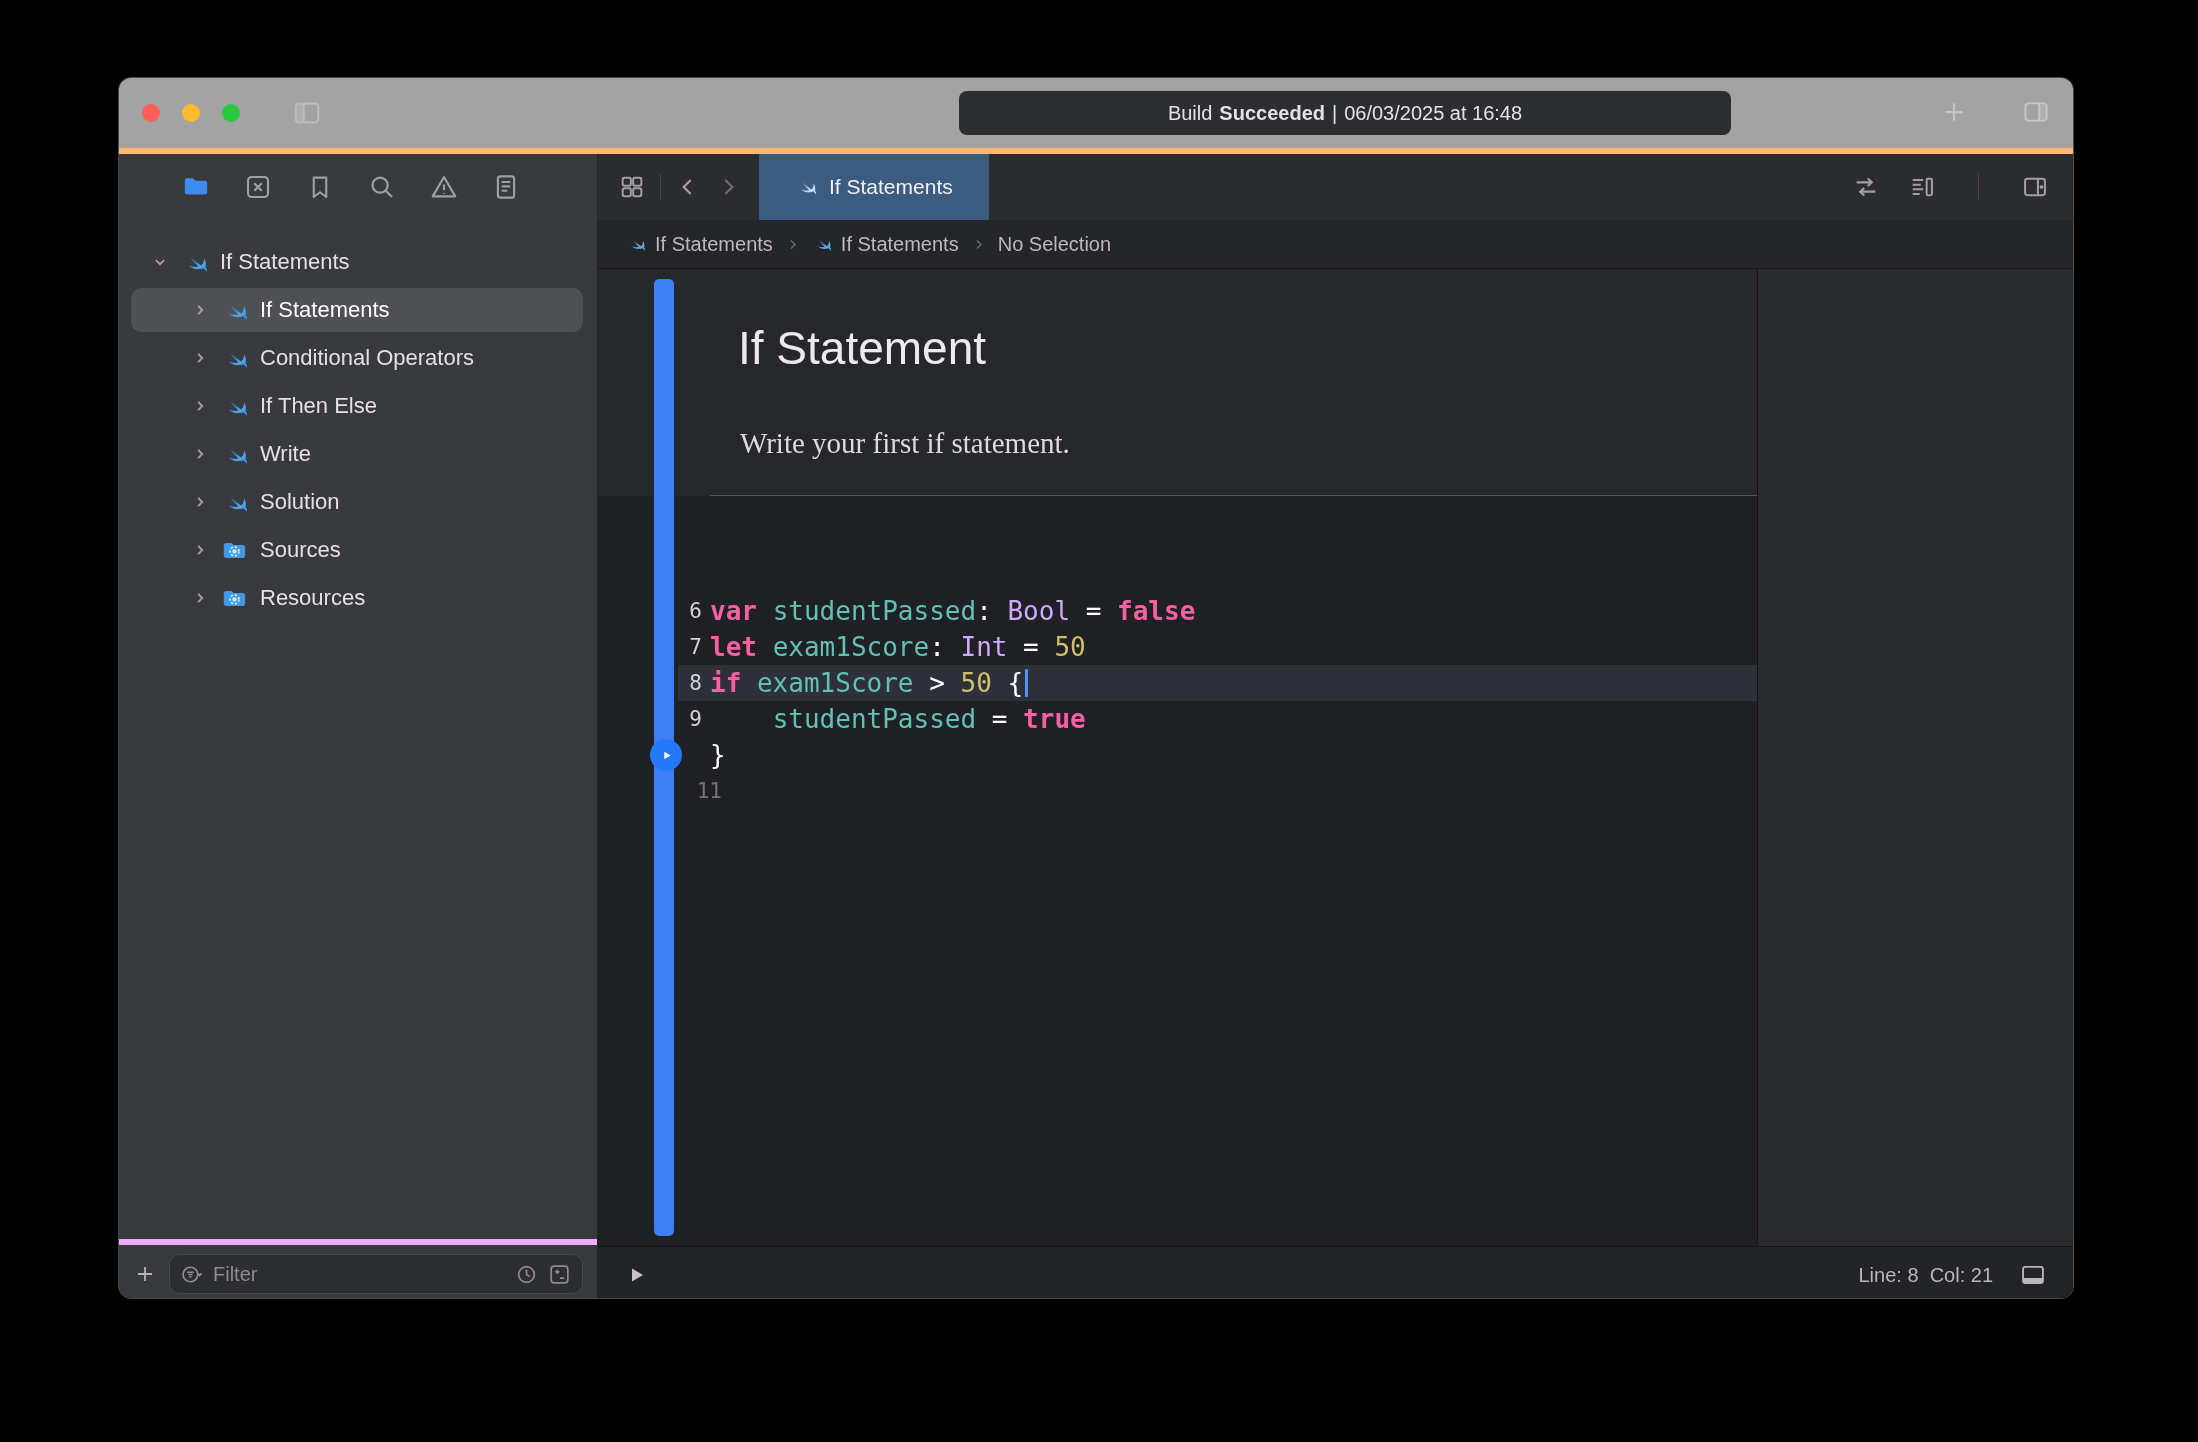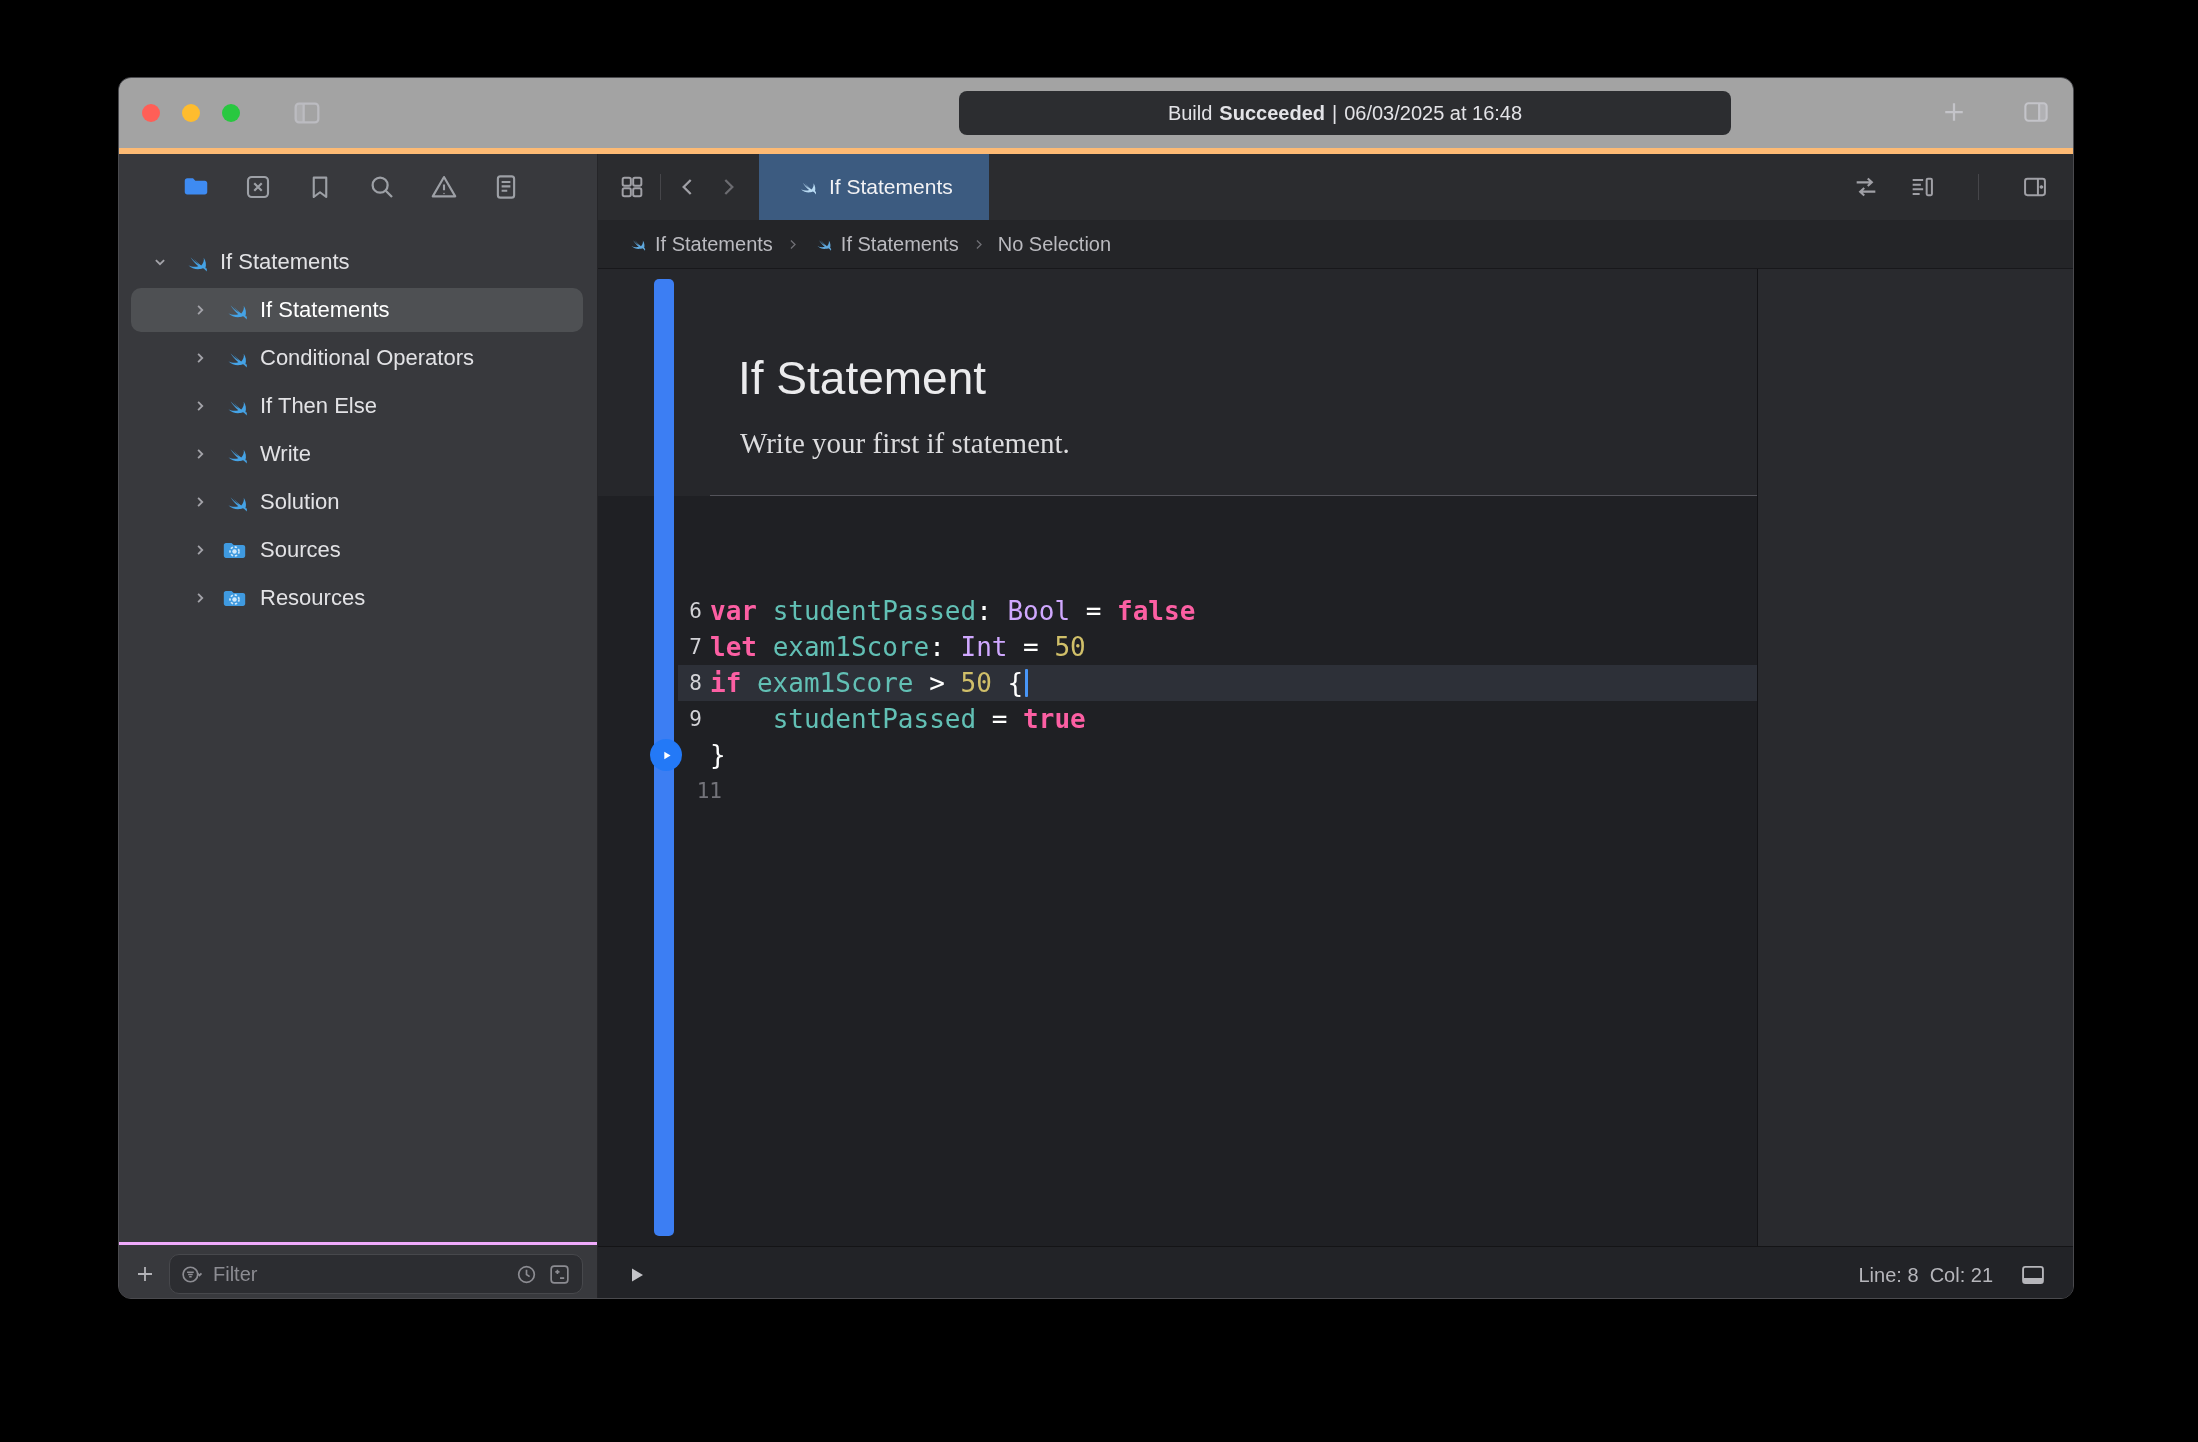--- a/index.html
+++ b/index.html
@@ -35,21 +35,21 @@
   .tree-row .rowline{position:relative;display:flex;align-items:center;gap:12px;z-index:2;}
   .tree-row.root{padding-left:32px;font-weight:500;}
   .tree-row.child{padding-left:72px;}
   .tree-row.selected::before{content:"";position:absolute;left:12px;right:14px;top:2px;bottom:2px;
             background:#4e5053;border-radius:10px;}
   .tree-row.selected{color:#ffffff;}
   .tchev{width:18px;height:18px;color:#a3a3a9;flex:none;}
   .ticon{width:27px;height:27px;flex:none;}
   .ticon.swift{color:#45a3e6;}
   .ticon.folder{color:#3f9ae0;}
-  .filter-bar{flex:none;height:58px;border-top:3px solid #f0abfc;display:flex;align-items:center;
+  .filter-bar{flex:none;height:58px;border-top:6px solid #f0abfc;display:flex;align-items:center;
               padding:0 14px;gap:12px;}
   .fb-plus{width:24px;height:24px;color:#b4b4b9;flex:none;}
   .filter-field{flex:1;height:38px;border-radius:10px;background:#2c2d31;border:1px solid #47484c;
                 display:flex;align-items:center;padding:0 10px;gap:8px;color:#8c8c92;font-size:20px;}
   .f-ic{width:25px;height:25px;color:#8c8c92;flex:none;}
   .f-ph{flex:1;}
   
   .tabbar{height:66px;background:#2b2c2f;display:flex;align-items:center;padding-left:20px;
           color:#a0a0a6;flex:none;}
   .tb-ic{width:28px;height:28px;flex:none;}
@@ -64,21 +64,21 @@
   .breadcrumb{height:48px;background:#242528;display:flex;align-items:center;padding:0 28px;gap:12px;
               font-size:20px;color:#bababf;border-bottom:1px solid #18181b;flex:none;}
   .bc-seg{display:flex;align-items:center;gap:9px;}
   .bc-ic{width:20px;height:20px;color:#5fa8dd;}
   .bc-sep{width:15px;height:15px;color:#6f6f75;}
   
   .content{flex:1;display:flex;min-height:0;}
   .code-area{flex:1;position:relative;background:#1f2024;overflow:hidden;}
   .results-panel{width:315px;background:#292a2e;border-left:1px solid #131316;flex:none;}
   .prose-block{position:absolute;left:0;right:0;top:0;height:227px;background:#26272b;}
-  .prose-title{position:absolute;left:140px;top:52px;font-size:46px;font-weight:500;color:#ebebed;margin-top:30px;}
+  .prose-title{position:absolute;left:140px;top:52px;font-size:46px;font-weight:500;color:#ebebed;}
   .prose-sub{position:absolute;left:142px;top:158px;font-size:29px;color:#dcdcde;
              font-family:"Liberation Serif",serif;}
   .prose-divider{position:absolute;left:112px;right:0;bottom:0;height:1px;background:#53535a;}
   .blue-strip{position:absolute;left:56px;top:10px;bottom:10px;width:20px;border-radius:5px;
               background:var(--accent-blue);z-index:3;}
   .code-lines{position:absolute;left:0;right:0;top:324px;z-index:4;}
   .cl{position:relative;height:36px;}
   .cl.hl::before{content:"";position:absolute;left:80px;right:0;top:0;bottom:0;background:#2d3038;}
   .gnum{position:absolute;left:0;top:0;width:104px;text-align:right;color:#d2d2d6;
         font:21px/36px "DejaVu Sans Mono",monospace;}

